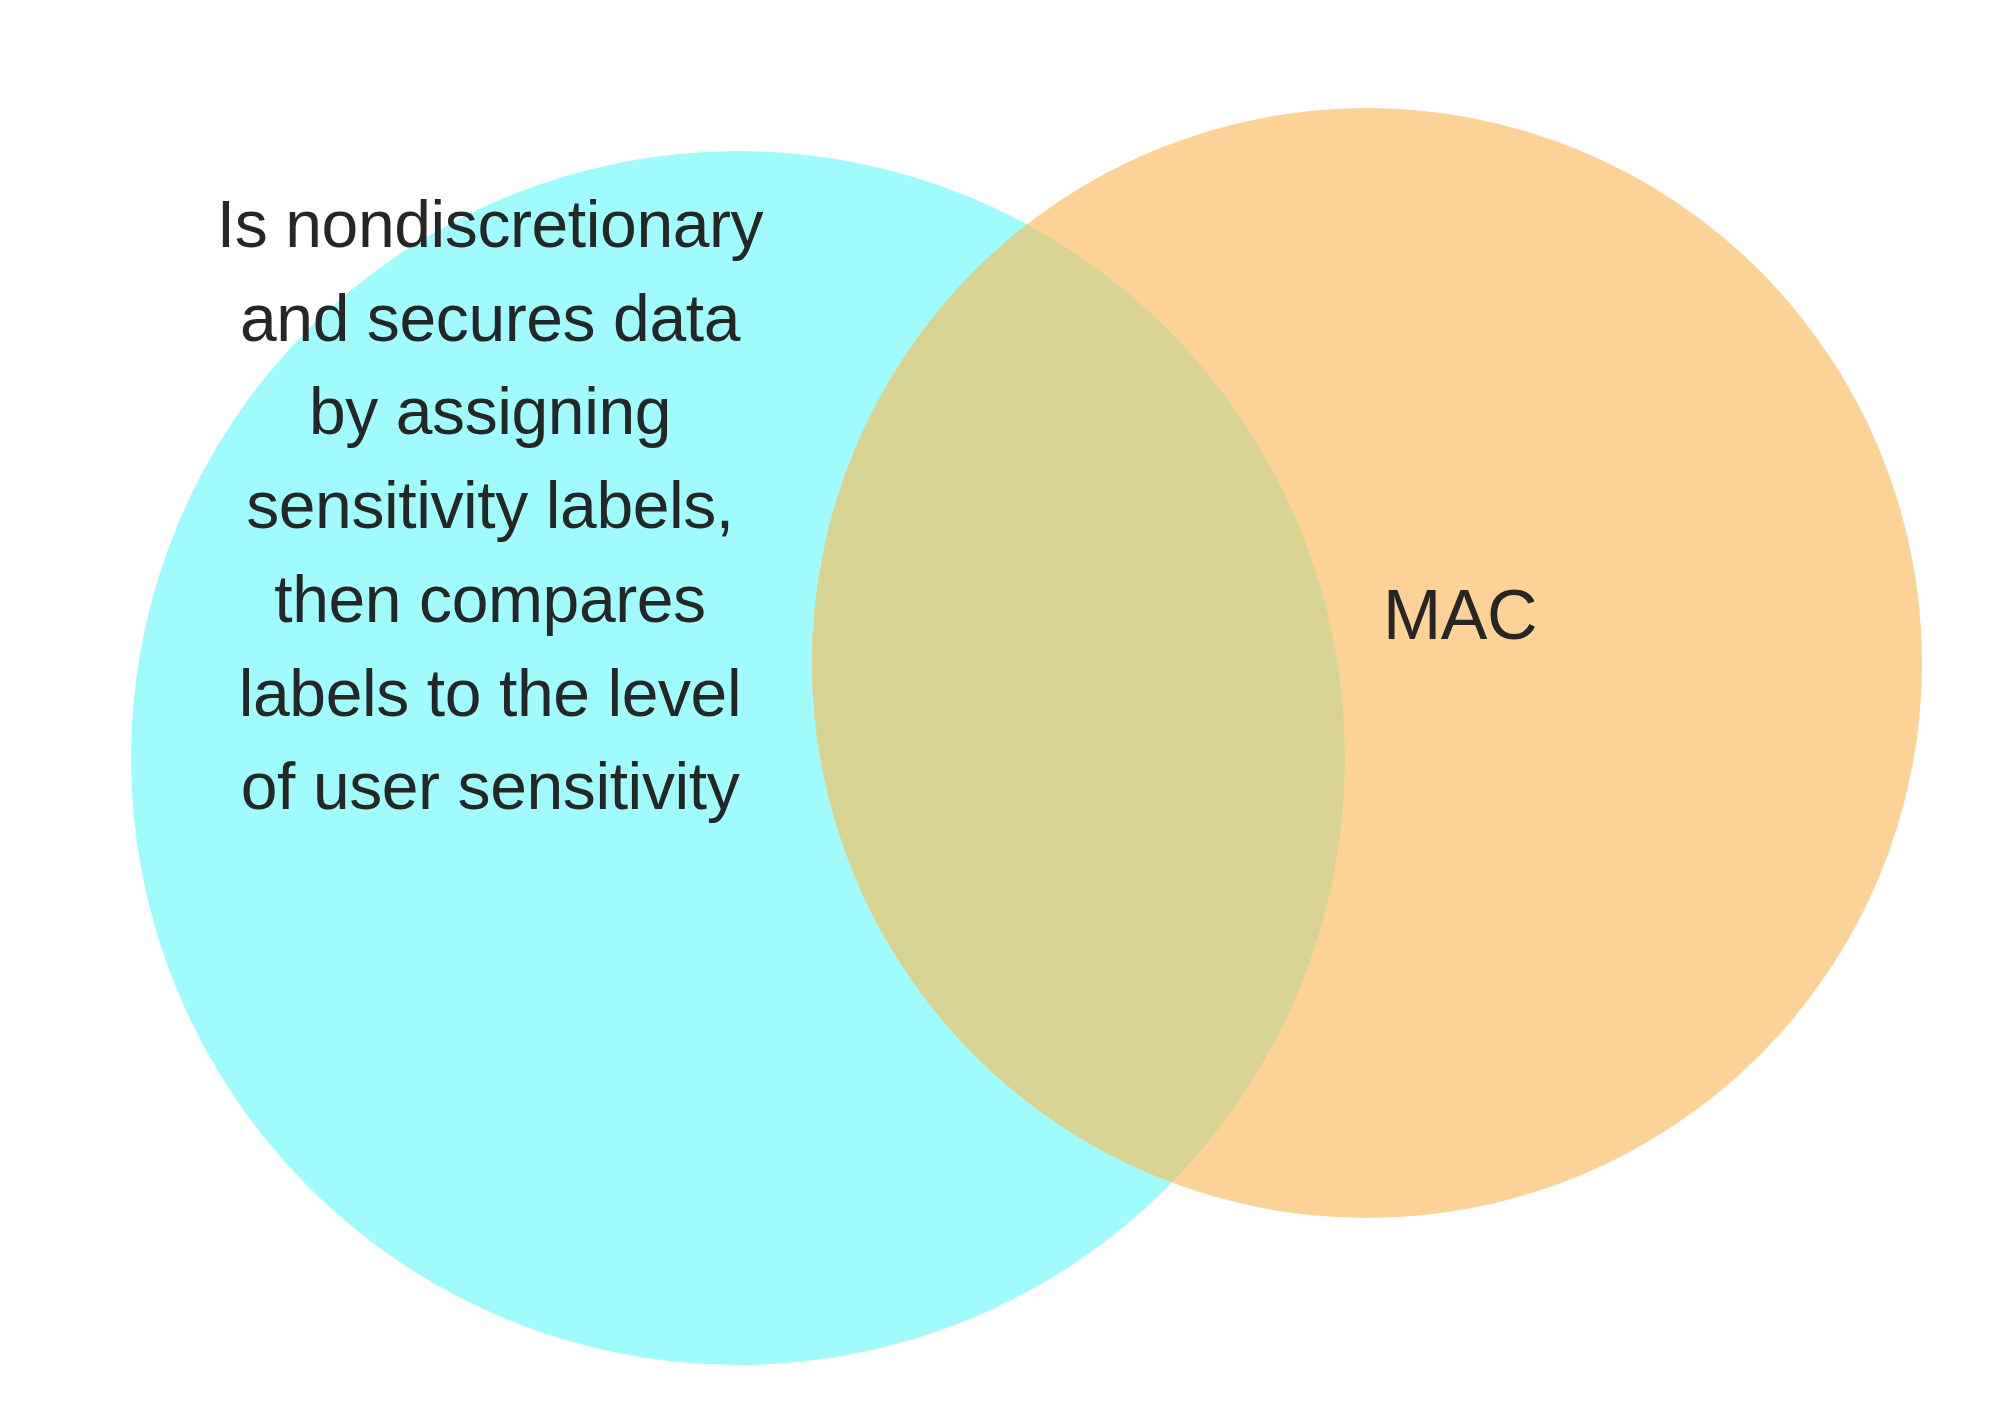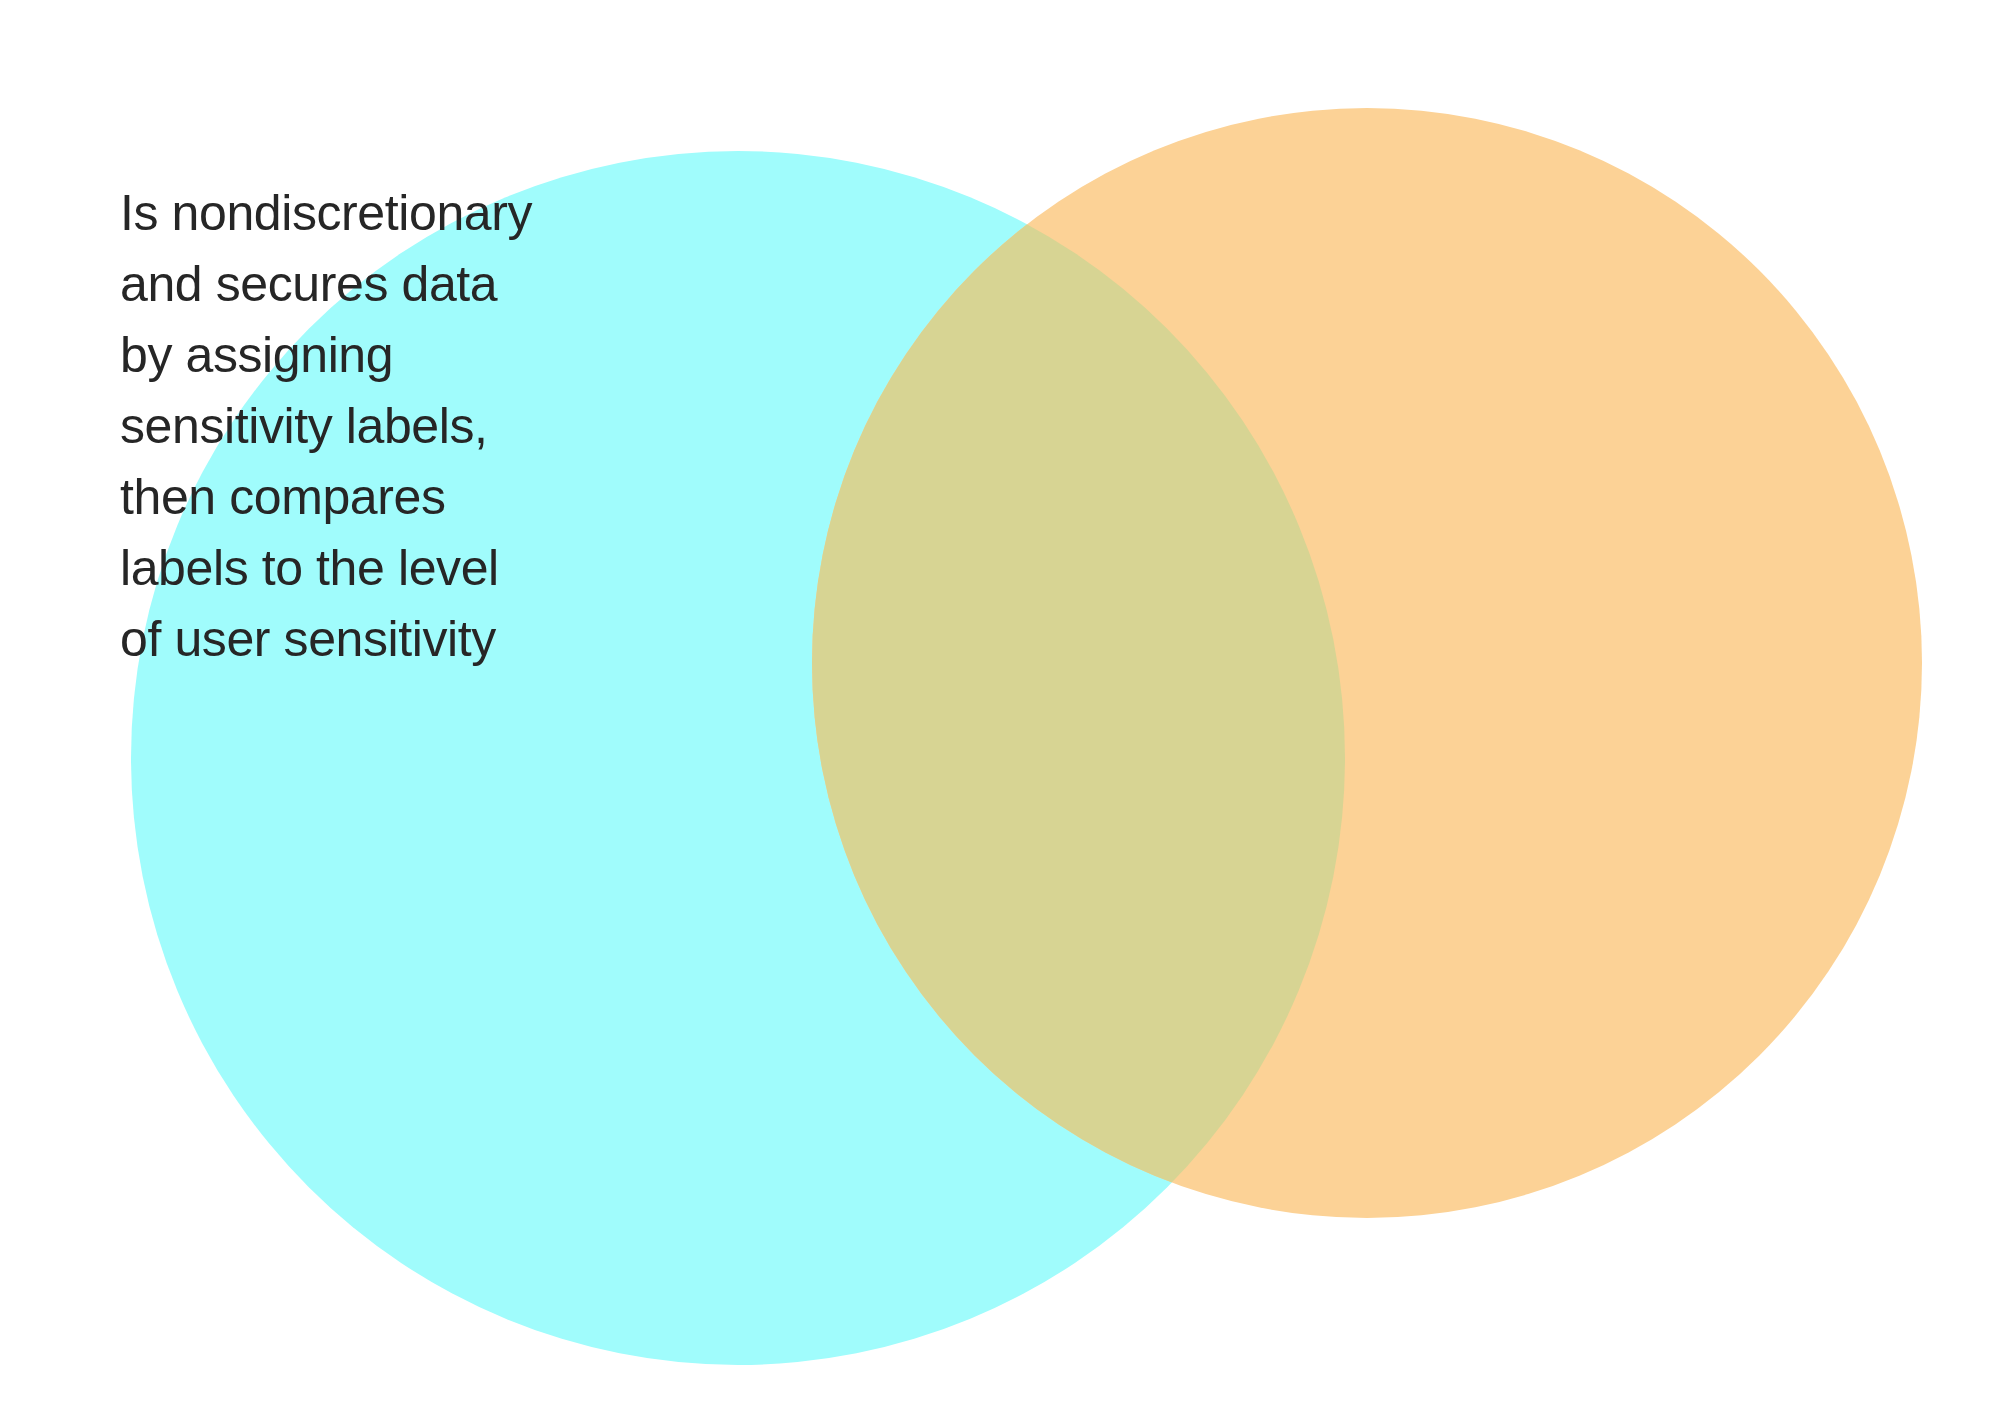--- a/index.html
+++ b/index.html
@@ -39,22 +39,22 @@
     color: #262626;
     font-family: "Liberation Sans", sans-serif;
     font-weight: 400;
     white-space: pre-line;
     pointer-events: auto;
   }
   #left-description {
     left: 120px;
     top: 178px;
     width: 740px;
-    text-align: left;
-    font-size: 50px;
+    text-align: center;
+    font-size: 66px;
     line-height: 1.42;
     letter-spacing: -0.4px;
   }
   #right-label {
     left: 1240px;
     top: 573px;
     width: 440px;
     text-align: center;
     font-size: 70px;
     line-height: 1.2;
@@ -86,15 +86,16 @@
 
   <div class="label-layer">
     <div class="label" id="left-description" style="color: rgb(38, 38, 38);">Is nondiscretionary
 and secures data
 by assigning
 sensitivity labels,
 then compares
 labels to the level
 of user sensitivity</div>
 
+    <div class="label" id="right-label" style="color: rgb(38, 38, 38);">MAC</div>
   </div>
 
 </div>
 
 </body></html>

